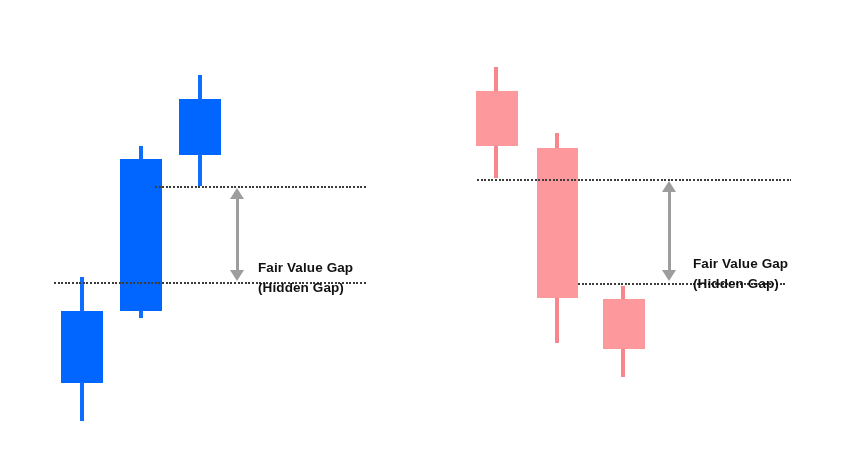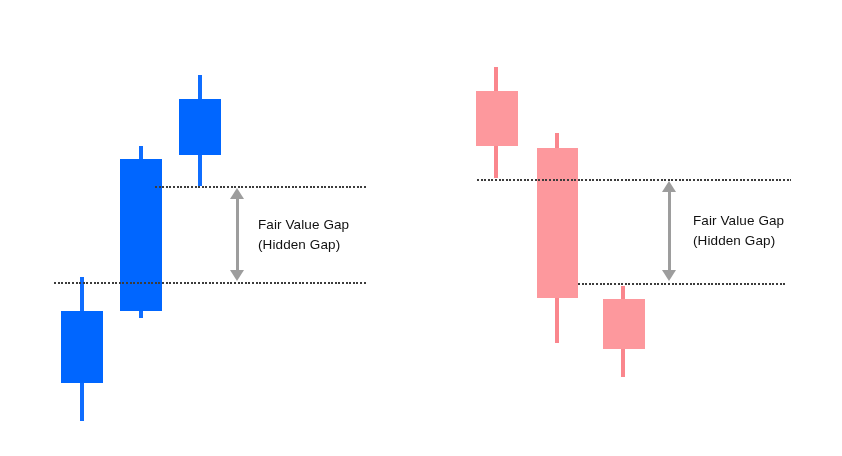--- a/index.html
+++ b/index.html
@@ -52,26 +52,27 @@
     position: absolute;
     left: 5.5px;
     top: 9px;
     bottom: 9px;
     width: 3px;
     background: #9d9d9d;
   }
   .fvg-label {
     position: absolute;
     z-index: 5;
-    font-weight: 400;
+    font-weight: 700;
     font-size: 13.5px;
     line-height: 20px;
     color: #111111;
     letter-spacing: 0.1px;
     white-space: nowrap;
+    margin-top: 43px;
   }
   .fvg-label span { display: block; }
 </style>
 </head>
 <body>
 
 <div id="stage" style="width: 842px; height: 456px; background: rgb(255, 255, 255);">
   <div class="fvg-label" style="left: 258px; top: 215px; color: rgb(17, 17, 17);">
     <span>Fair Value Gap</span>
     <span>(Hidden Gap)</span>

